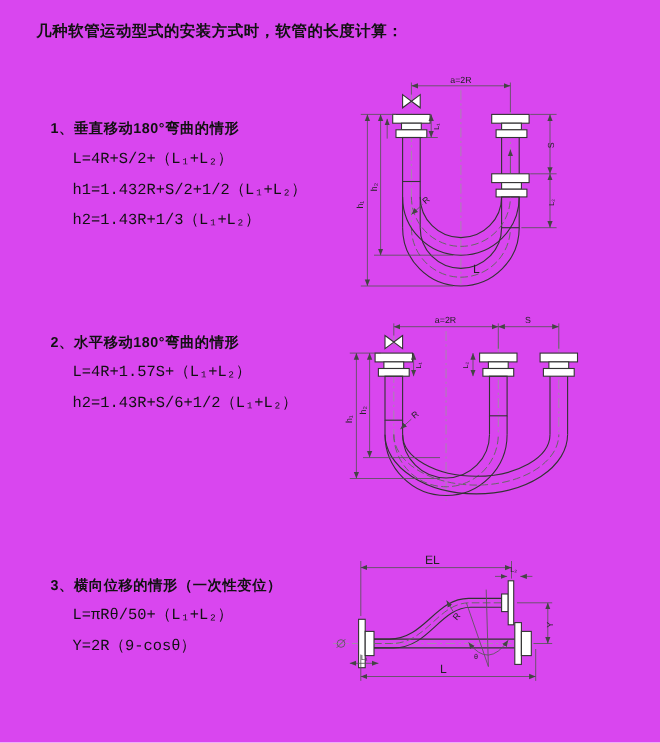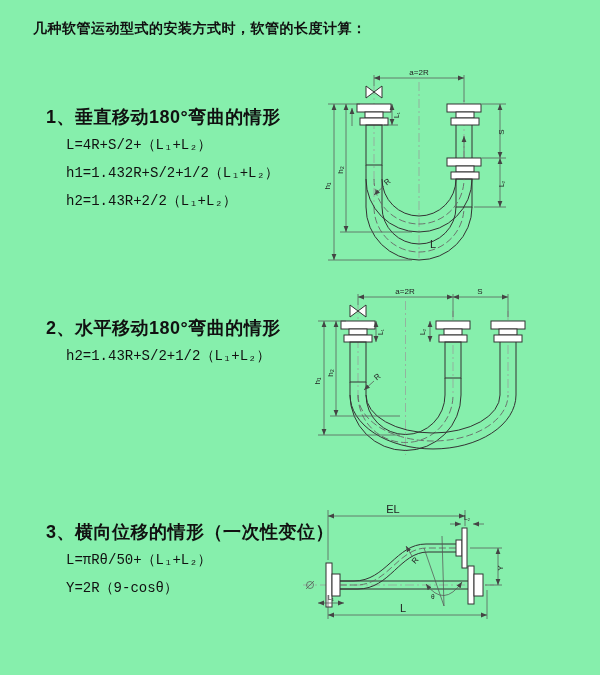--- a/index.html
+++ b/index.html
@@ -1,26 +1,26 @@
 <!DOCTYPE html>
 <html><head>
 <meta charset="utf-8">
 <style>
   html,body{margin:0;padding:0;background:#fff;}
   .page{
-    position:relative;width:600px;height:675px;background:#86efac;
+    position:relative;width:600px;height:675px;background:#d946ef;
     font-family:"Liberation Sans","DejaVu Sans",sans-serif;
     color:#1a1a1a;overflow:hidden;
   }
   .title{
     position:absolute;left:33px;top:20px;font-size:14px;font-weight:600;
     letter-spacing:0.5px;color:#111;
   }
   .sec{position:absolute;left:46px;}
-  .sec-heading{font-size:18px;font-weight:600;color:#111;letter-spacing:0.5px;height:28px;line-height:28px;}
+  .sec-heading{font-size:13px;font-weight:600;color:#111;letter-spacing:0.5px;height:28px;line-height:28px;}
   .formula{font-size:14px;color:#111;margin-left:20px;height:28px;line-height:28px;white-space:nowrap;font-family:Liberation Mono, monospace;}
   svg.diag{position:absolute;}
   svg .obj{stroke:#333;stroke-width:1;fill:none;}
   svg .objf{stroke:#333;stroke-width:1;fill:#ffffff;}
   svg .dim{stroke:#555;stroke-width:0.75;fill:none;}
   svg .cl{stroke:#999;stroke-width:0.7;fill:none;stroke-dasharray:9 3 2 3;}
   svg .hcl{stroke:#666;stroke-width:0.9;fill:none;stroke-dasharray:7 3;}
   svg text{fill:#222;font-family:"Liberation Sans","DejaVu Sans",sans-serif;}
   .lbl{font-size:8px;}
   .lbl-s{font-size:6.5px;}
@@ -30,26 +30,27 @@
 <body>
 
 <div class="page">
 
   <div class="title">几种软管运动型式的安装方式时，软管的长度计算：</div>
 
   <section class="sec" style="top:103px">
     <div class="sec-heading">1、垂直移动180°弯曲的情形</div>
     <div class="formula">L=4R+S/2+（L₁+L₂）</div>
     <div class="formula">h1=1.432R+S/2+1/2（L₁+L₂）</div>
-    <div class="formula">h2=1.43R+2/2（L₁+L₂）</div>
+    <div class="formula">h2=1.43R+1/3（L₁+L₂）</div>
   </section>
 
-  <section class="sec" style="top:314px">
+  <section class="sec" style="top:297px">
     <div class="sec-heading">2、水平移动180°弯曲的情形</div>
-    <div class="formula">h2=1.43R+S/2+1/2（L₁+L₂）</div>
+    <div class="formula">L=4R+1.57S+（L₁+L₂）</div>
+    <div class="formula">h2=1.43R+S/6+1/2（L₁+L₂）</div>
   </section>
 
   <section class="sec" style="top:518px">
     <div class="sec-heading">3、横向位移的情形（一次性变位）</div>
     <div class="formula">L=πRθ/50+（L₁+L₂）</div>
     <div class="formula">Y=2R（9-cosθ）</div>
   </section>
 
   <svg class="diag" style="left:312px;top:62px" width="280" height="200" viewBox="0 0 280 200">
     <defs>

